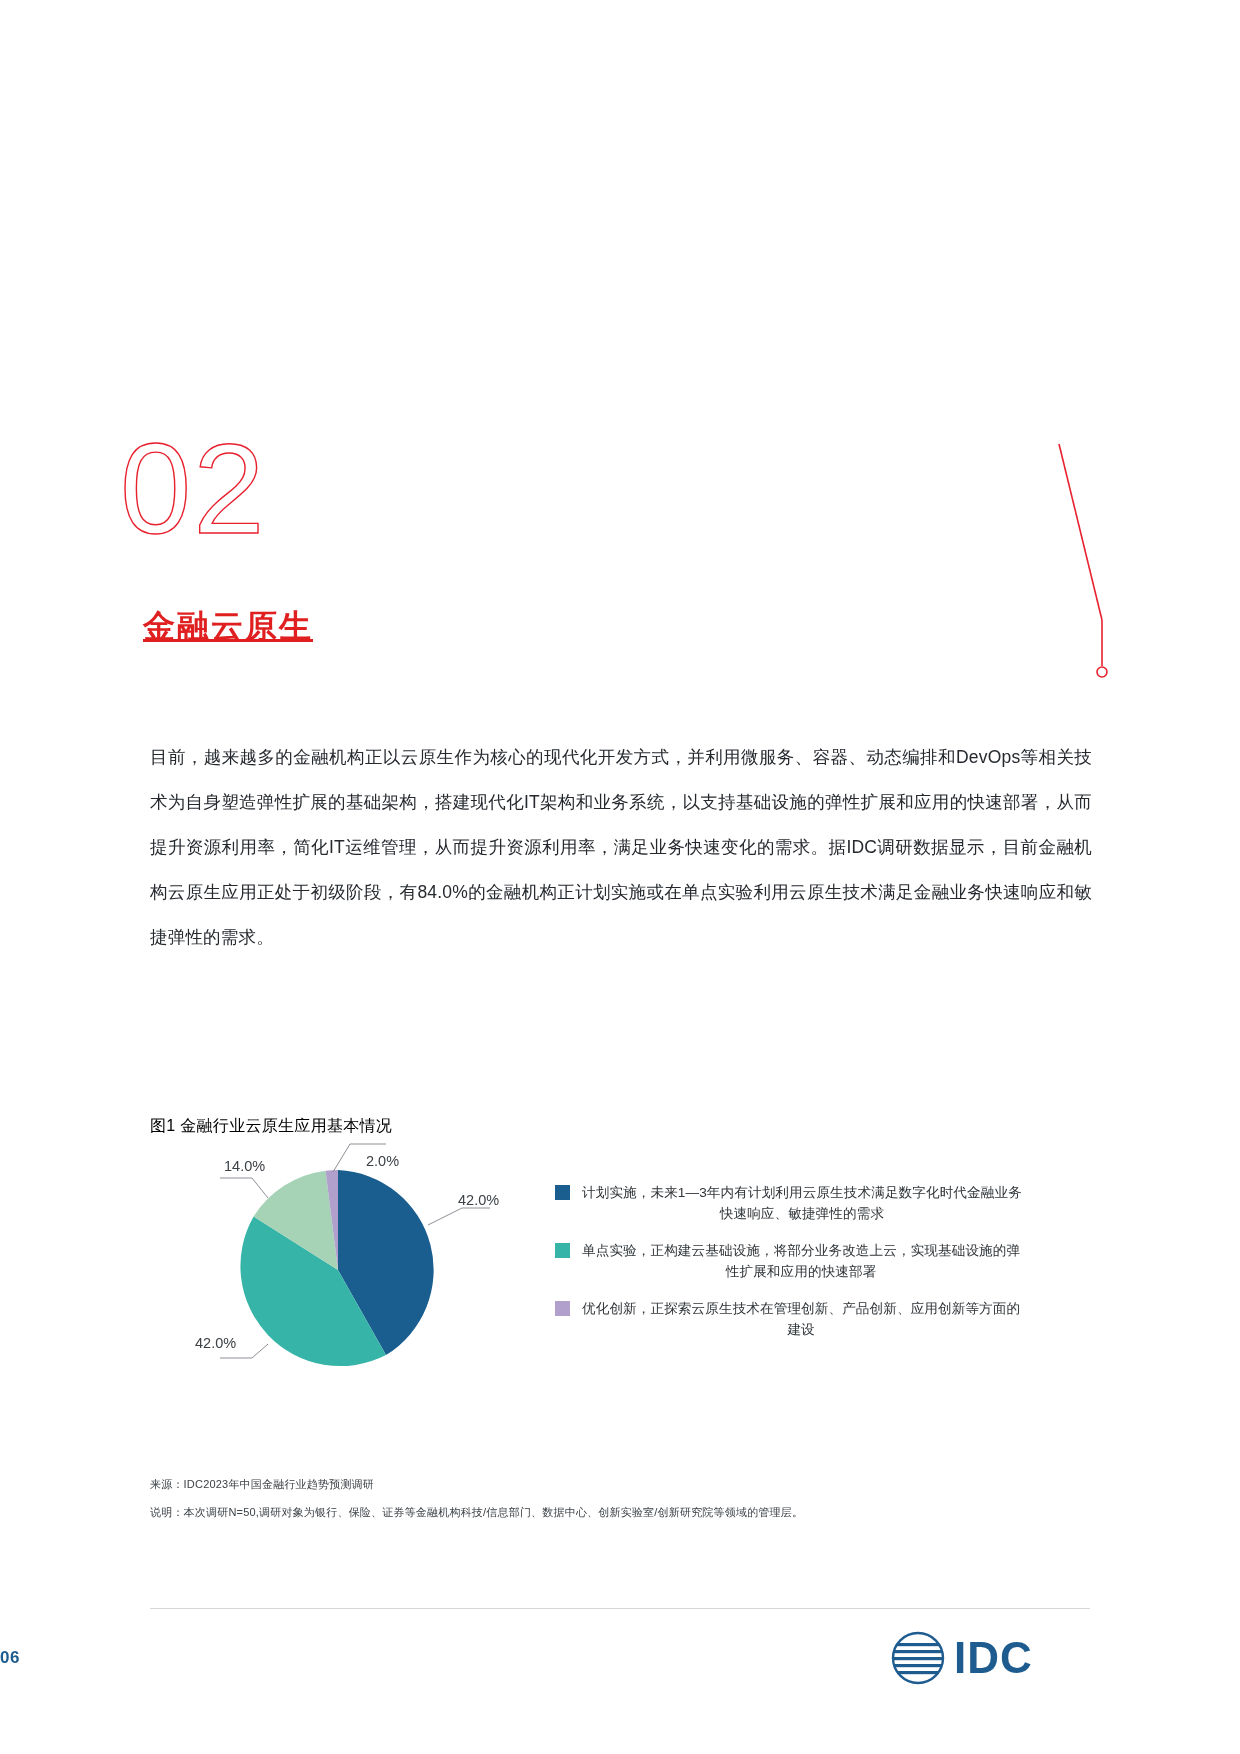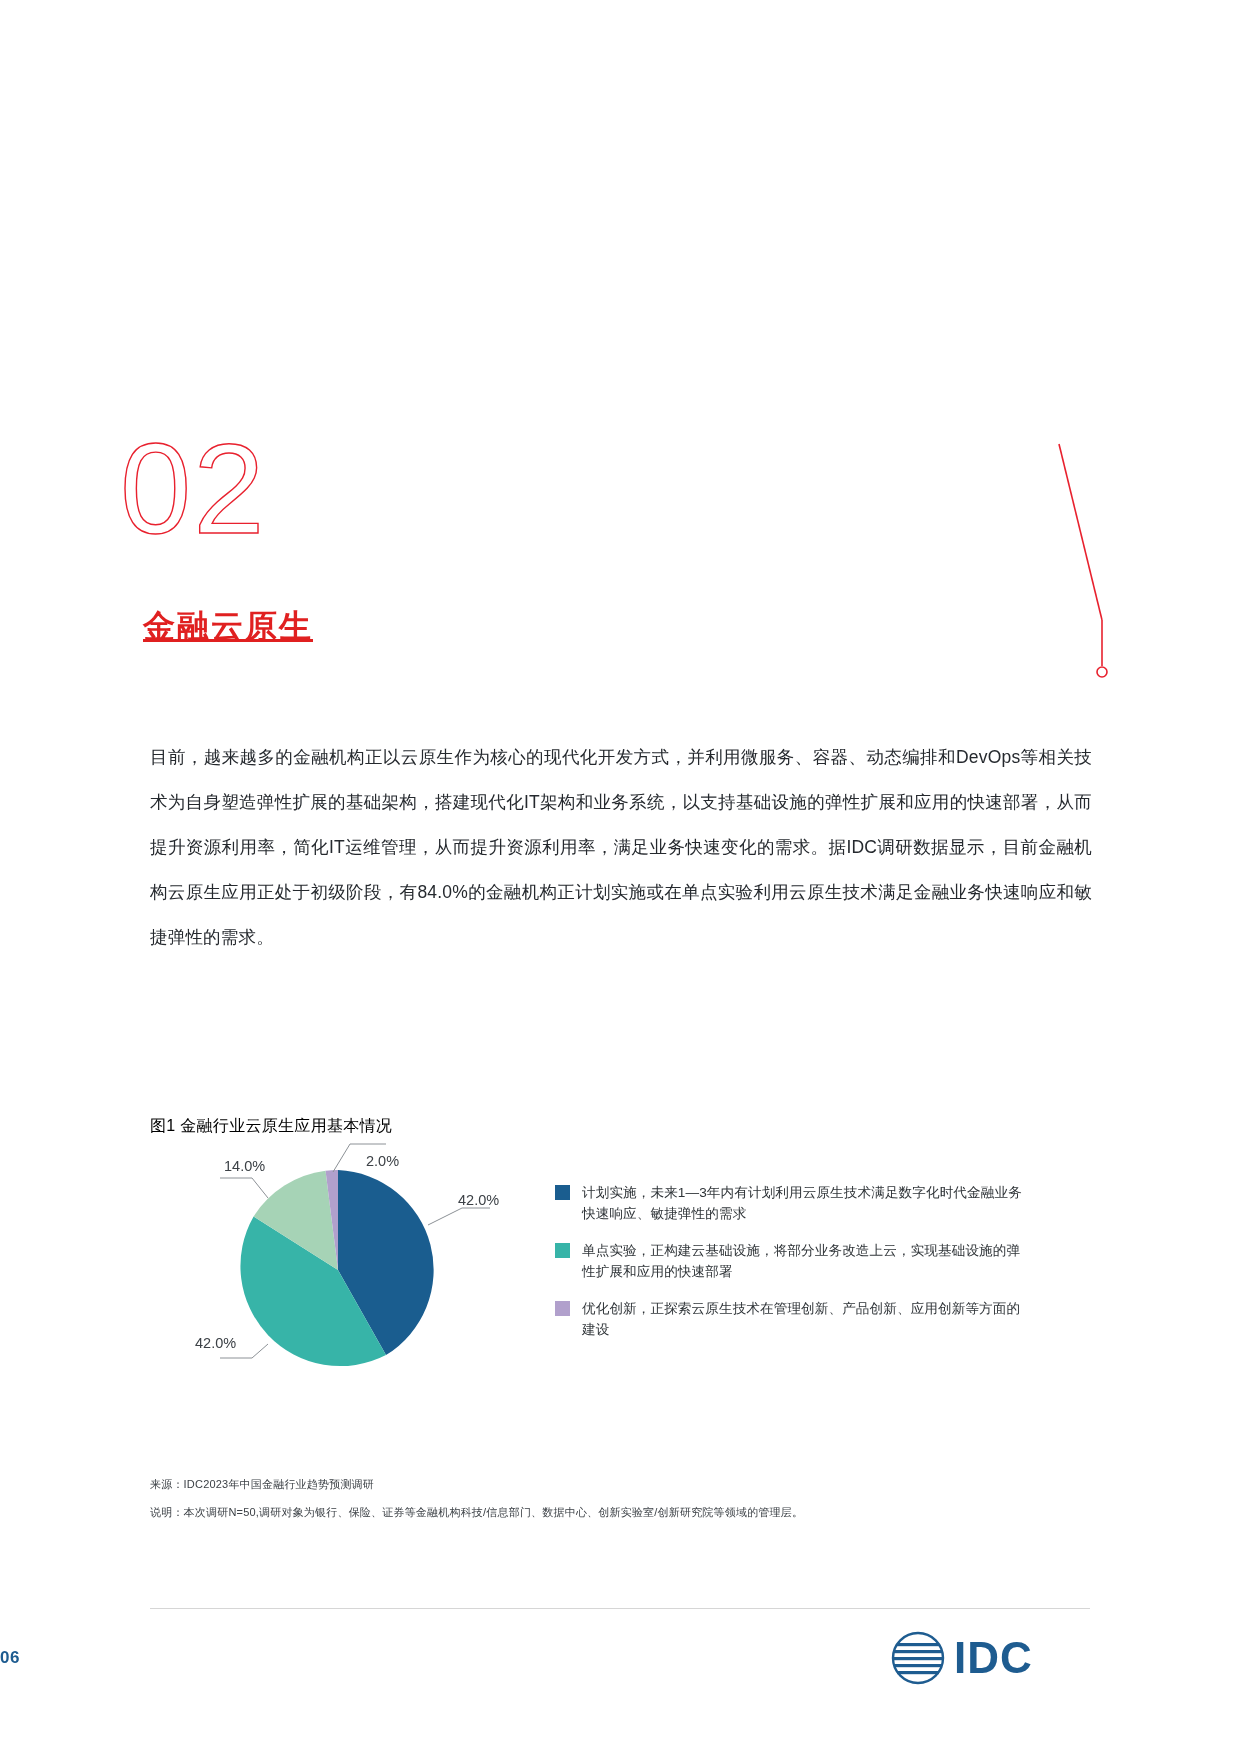--- a/index.html
+++ b/index.html
@@ -54,21 +54,21 @@
   }
   .lbl-42r { left: 268px; top: 72px; }
   .lbl-2   { left: 176px; top: 15px; margin-top: 18px; }
   .lbl-14  { left: 34px;  top: 38px; }
   .lbl-42l { left: 5px;   top: 215px; }
 
   
   .legend { position: absolute; left: 405px; top: 72px; width: 530px; }
   .leg-row { display: flex; align-items: flex-start; margin-bottom: 16px; }
   .leg-sw { width: 15px; height: 15px; flex: 0 0 15px; margin-top: 3px; margin-right: 12px; }
-  .leg-tx { font-size: 13.6px; line-height: 21px; color: #2f3438; letter-spacing: .1px; }
+  .leg-tx { font-size: 13.6px; line-height: 21px; color: #2f3438; letter-spacing: .1px; text-align: center; }
 
   
   .notes { position: absolute; left: 150px; top: 1470px; width: 900px; }
   .note-line { font-size: 11px; color: #3c4146; line-height: 28px; letter-spacing: .2px; }
 
   
   .foot-rule { position: absolute; left: 150px; top: 1608px; width: 940px; height: 1px; background: #d6d6d6; }
   .pg-num {
     position: absolute; left: 0; top: 1648px; width: 1240px; 
     font-size: 17px; font-weight: bold; color: #1e5c90; letter-spacing: .5px;

